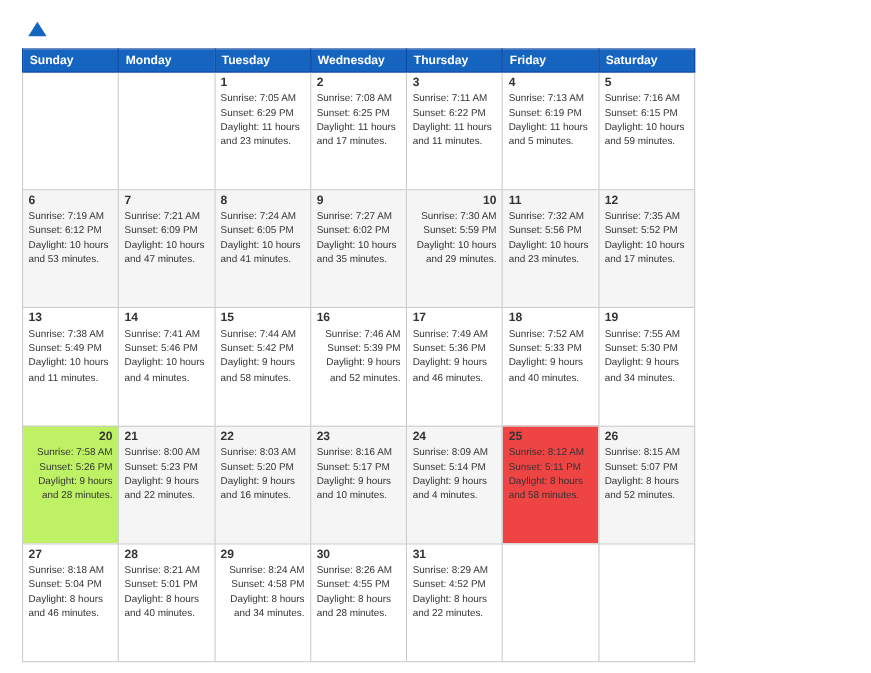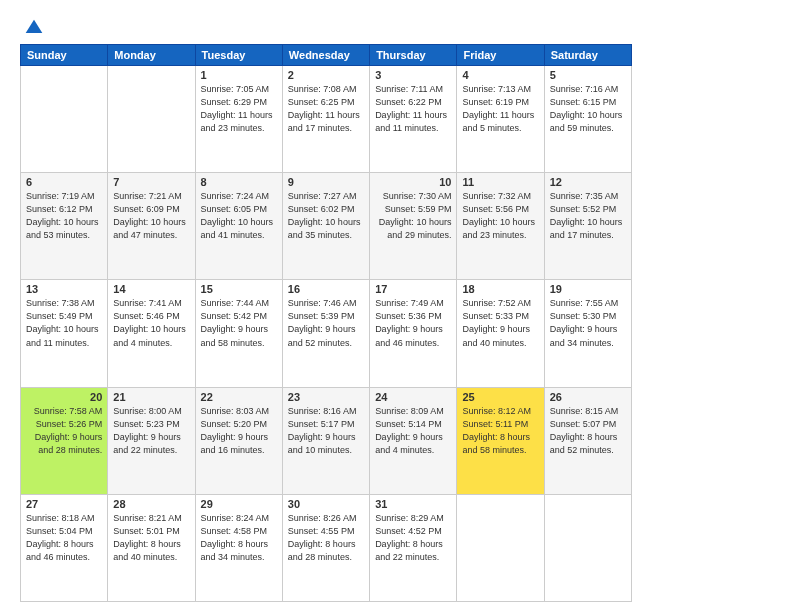--- a/index.html
+++ b/index.html
@@ -232,21 +232,21 @@
 Daylight: 10 hours and 4 minutes.</div>
           </td>
           <td style="background-color: rgb(255, 255, 255);">
             <span class="day-num">15</span>
             <div class="day-info" style="white-space: pre-line;">Sunrise: 7:44 AM
 Sunset: 5:42 PM
 Daylight: 9 hours and 58 minutes.</div>
           </td>
           <td style="background-color: rgb(255, 255, 255);">
             <span class="day-num">16</span>
-            <div class="day-info" style="white-space: pre-line;">Sunrise: 7:46 AM
+            <div class="day-info" style="white-space: pre-line; text-align: right;">Sunrise: 7:46 AM
 Sunset: 5:39 PM
 Daylight: 9 hours and 52 minutes.</div>
           </td>
           <td style="background-color: rgb(255, 255, 255);">
             <span class="day-num">17</span>
             <div class="day-info" style="white-space: pre-line;">Sunrise: 7:49 AM
 Sunset: 5:36 PM
 Daylight: 9 hours and 46 minutes.</div>
           </td>
           <td style="background-color: rgb(255, 255, 255); margin-top: 11px;">
@@ -286,21 +286,21 @@
             <div class="day-info" style="white-space: pre-line;">Sunrise: 8:16 AM
 Sunset: 5:17 PM
 Daylight: 9 hours and 10 minutes.</div>
           </td>
           <td style="background-color: rgb(245, 245, 245);">
             <span class="day-num">24</span>
             <div class="day-info" style="white-space: pre-line;">Sunrise: 8:09 AM
 Sunset: 5:14 PM
 Daylight: 9 hours and 4 minutes.</div>
           </td>
-          <td style="background-color: #fde047;">
+          <td style="background-color: #ef4444;">
             <span class="day-num">25</span>
             <div class="day-info" style="white-space: pre-line;">Sunrise: 8:12 AM
 Sunset: 5:11 PM
 Daylight: 8 hours and 58 minutes.</div>
           </td>
           <td style="background-color: rgb(245, 245, 245);">
             <span class="day-num">26</span>
             <div class="day-info" style="white-space: pre-line;">Sunrise: 8:15 AM
 Sunset: 5:07 PM
 Daylight: 8 hours and 52 minutes.</div>
@@ -314,21 +314,21 @@
 Daylight: 8 hours and 46 minutes.</div>
           </td>
           <td style="background-color: rgb(255, 255, 255);">
             <span class="day-num">28</span>
             <div class="day-info" style="white-space: pre-line;">Sunrise: 8:21 AM
 Sunset: 5:01 PM
 Daylight: 8 hours and 40 minutes.</div>
           </td>
           <td style="background-color: rgb(255, 255, 255);">
             <span class="day-num">29</span>
-            <div class="day-info" style="white-space: pre-line;">Sunrise: 8:24 AM
+            <div class="day-info" style="white-space: pre-line; text-align: right;">Sunrise: 8:24 AM
 Sunset: 4:58 PM
 Daylight: 8 hours and 34 minutes.</div>
           </td>
           <td style="background-color: rgb(255, 255, 255);">
             <span class="day-num">30</span>
             <div class="day-info" style="white-space: pre-line;">Sunrise: 8:26 AM
 Sunset: 4:55 PM
 Daylight: 8 hours and 28 minutes.</div>
           </td>
           <td style="background-color: rgb(255, 255, 255);">

